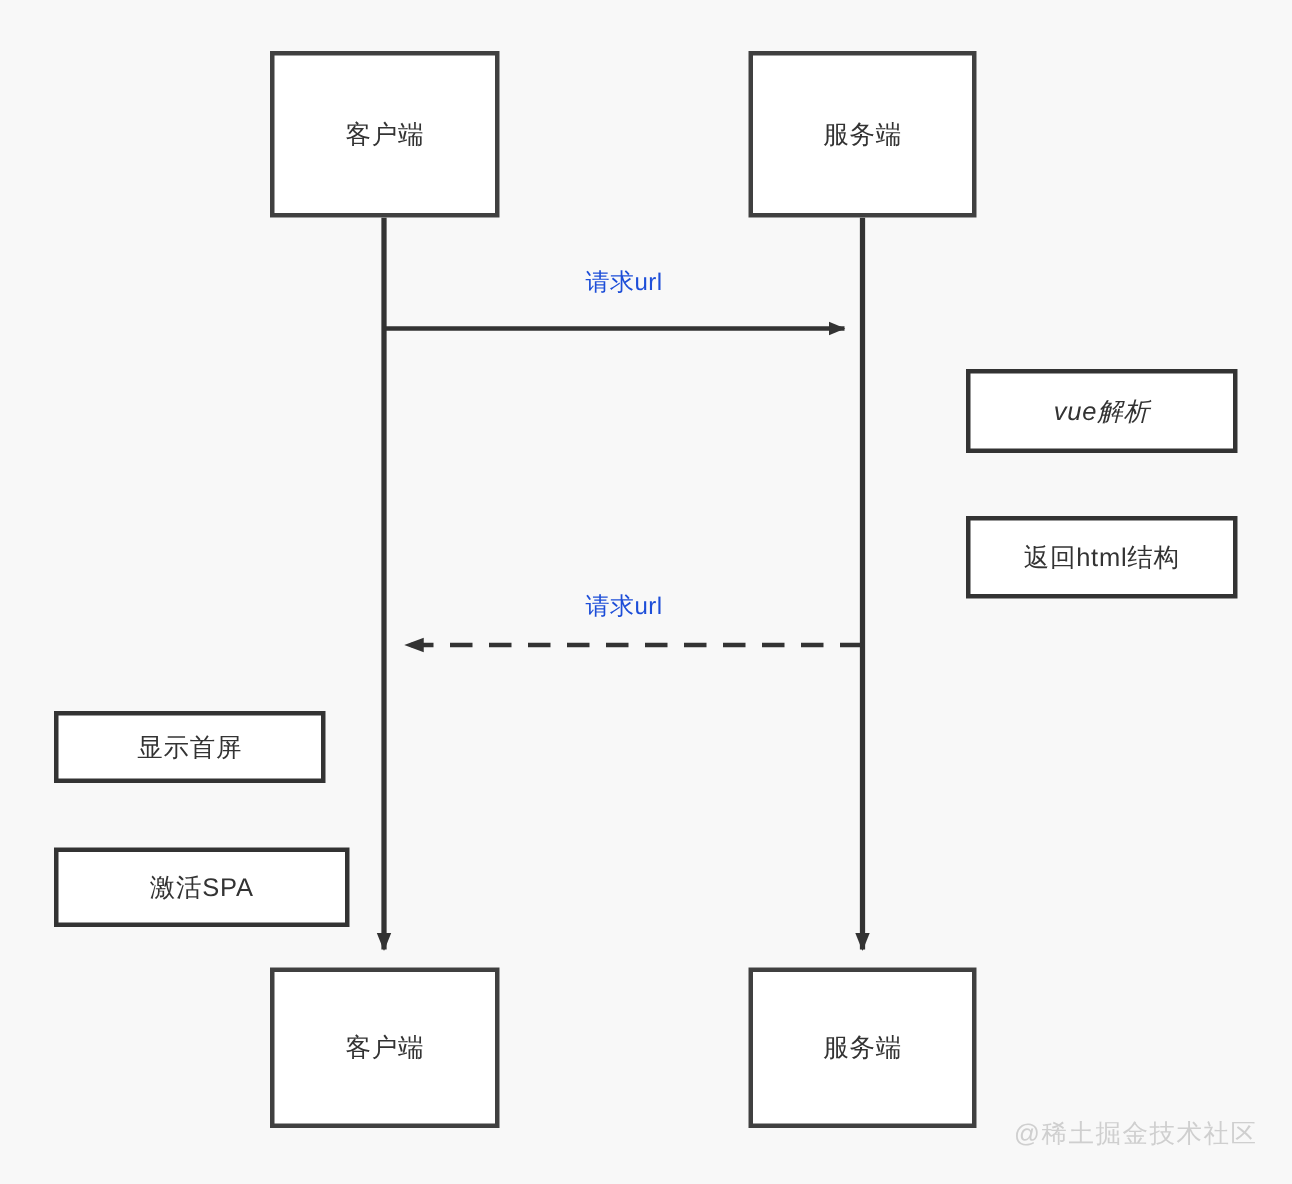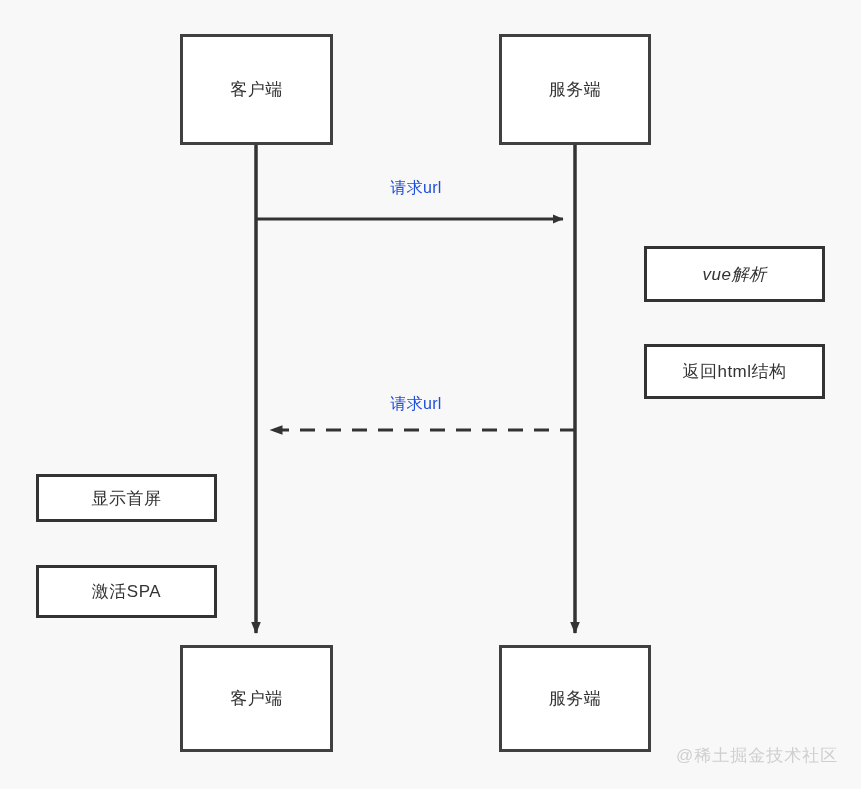--- a/index.html
+++ b/index.html
@@ -120,19 +120,19 @@
   </div>
 
   <div class="note-box" style="left:644px; top:344px; width:181px; height:55px;">
     <span>返回html结构</span>
   </div>
 
   <div class="note-box" style="left:36px; top:474px; width:181px; height:48px;">
     <span>显示首屏</span>
   </div>
 
-  <div class="note-box" style="left:36px; top:565px; width:181px; height:53px;">
+  <div class="note-box" style="left:36px; top:565px; width:197px; height:53px;">
     <span>激活SPA</span>
   </div>
 
   <div class="watermark" style="left:676px; top:744px;">@稀土掘金技术社区</div>
 
 </div>
 
 </body></html>

